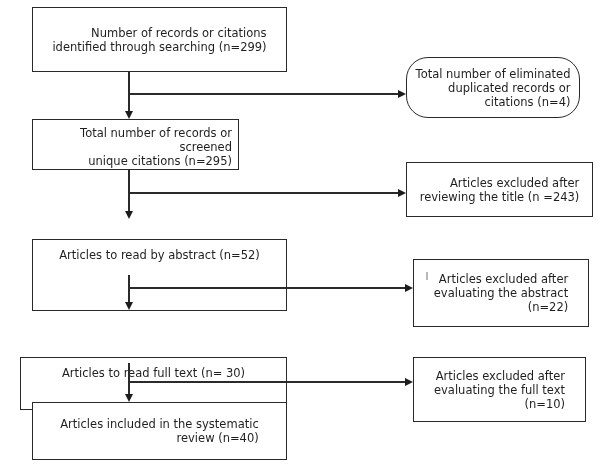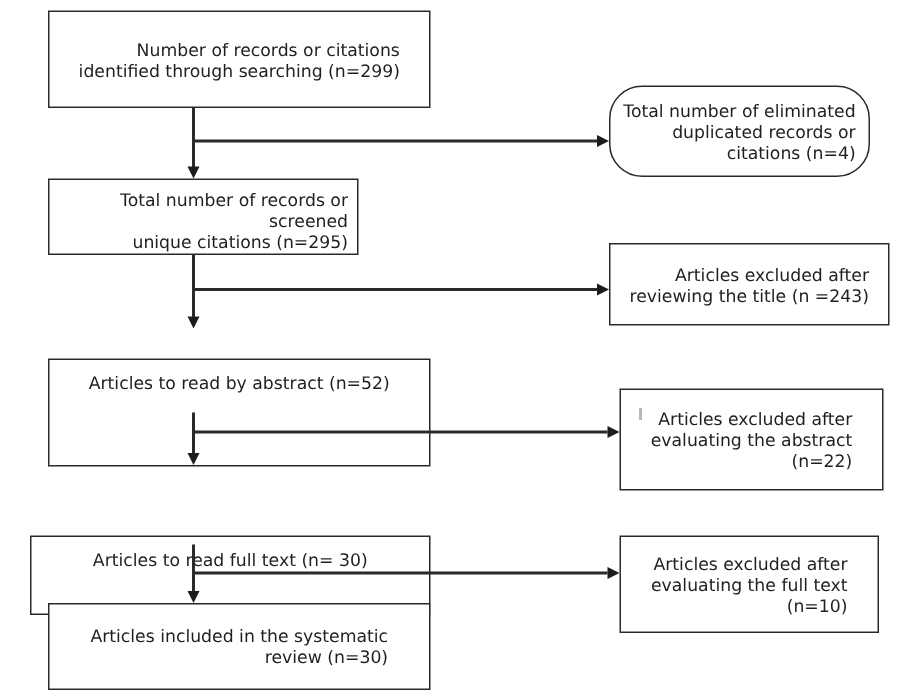--- a/index.html
+++ b/index.html
@@ -75,21 +75,21 @@
 
 <div class="canvas">
 
   <div class="box b1">Number of records or citations
 identified through searching (n=299)</div>
   <div class="box b2 top-align">Total number of records or screened
 unique citations (n=295)</div>
   <div class="box b3 top-align">Articles to read by abstract (n=52)</div>
   <div class="box b4 top-align">Articles to read full text (n= 30)</div>
   <div class="box b5">Articles included in the systematic
-review (n=30)</div>
+review (n=40)</div>
 
   <div class="box r1">Total number of eliminated
 duplicated records or
 citations (n=4)</div>
   <div class="box r2">Articles excluded after
 reviewing the title (n =243)</div>
   <div class="box r3">Articles excluded after
 evaluating the abstract
 (n=22)</div>
   <div class="box r4">Articles excluded after

